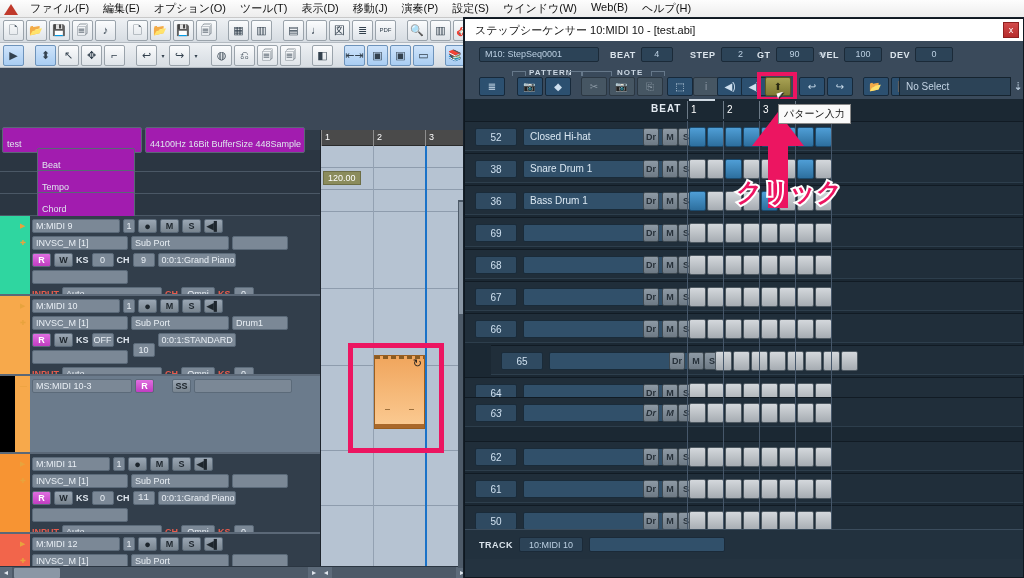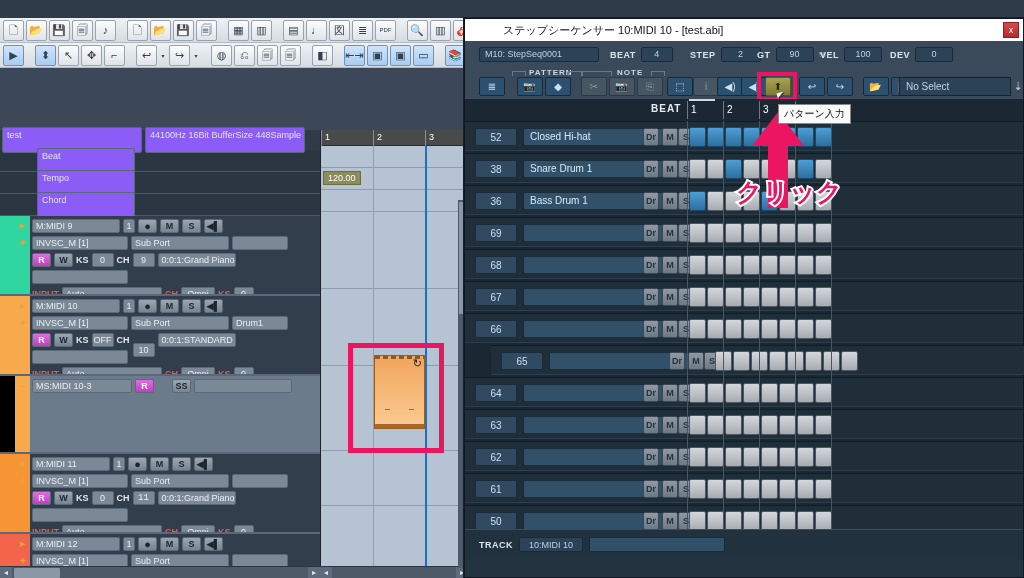--- a/index.html
+++ b/index.html
@@ -34,22 +34,22 @@
 
   
   .workspace{ position:absolute; left:0; top:68px; width:1024px; height:510px;
     background:#2b3642; }
   .wsTopbar{ position:absolute; left:0; top:0; width:1024px; height:62px;
     background:#3c4857; }
 
   
   .projrow{ position:absolute; left:0; top:62px; width:320px; height:20px;
     background:#2f3b48; display:flex; align-items:center; padding:0 2px; gap:3px;}
-  .fld{ background:#8b5cf6; border:1px solid #596876; border-radius:2px;
-    color:#dfe6ee; font-size:9px; padding:1px 4px; height:26px; line-height:12px;
+  .fld{ background:#a21caf; border:1px solid #596876; border-radius:2px;
+    color:#dfe6ee; font-size:9px; padding:10px 4px; height:26px; line-height:12px;
     overflow:hidden; white-space:nowrap; }
 
   
   .gtrack{ position:absolute; left:0; width:320px; height:22px;
     border-bottom:1px solid #4b5866; display:flex; align-items:center; }
   .gtrack .fld{ margin-left:37px; width:98px; }
 
   
   .trk{ position:absolute; left:0; width:320px; border-bottom:2px solid #5b6877;
     background:#323e4b; overflow:hidden; }
@@ -99,21 +99,21 @@
     display:flex; align-items:center; justify-content:center; background:#5d6b7a; }
   .hsb .thumb{ position:absolute; height:10px; top:1px; background:#8a97a5; border-radius:1px; }
   .vsb{ position:absolute; width:10px; background:#4d5a68; }
   .vsb .thumb{ position:absolute; left:1px; width:8px; background:#8a97a5; }
 
   
   .ssw{ position:absolute; left:464px; top:18px; width:560px; height:560px;
     background:#243340; border:1px solid #0f1820; box-shadow:0 0 0 1px #16202a; }
   .sswTitle{ position:absolute; left:0; top:0; width:558px; height:22px;
     background:#fff; display:flex; align-items:center; padding-left:10px; }
-  .sswTitle .t{ font-size:11px; color:#111;margin-left:28px; }
+  .sswTitle .t{ font-size:11px; color:#111; }
   .closeb{ position:absolute; right:4px; top:3px; width:16px; height:16px;
     background:linear-gradient(#d24b4b,#b62b2b); border:1px solid #8f1f1f;
     color:#fff; font-size:9px; display:flex; align-items:center; justify-content:center;
     cursor:pointer; }
 
   .sswTb{ position:absolute; left:0; top:22px; width:558px; height:58px;
     background:#3a4a5b; }
   .prm{ position:absolute; top:6px; display:flex; align-items:center; gap:5px; }
   .prmlab{ color:#dbe4ec; font-size:9px; font-weight:bold; letter-spacing:.5px; }
   .prmval{ background:#2c4357; border:1px solid #1b2a38; color:#bcd0e2; font-size:9px;
@@ -174,20 +174,36 @@
   .cursor{ position:absolute; width:0; height:0;
     border-left:7px solid #fff; border-bottom:5px solid transparent;
     border-right:4px solid transparent; transform:rotate(-16deg);
     filter:drop-shadow(1px 1px 0 #222); }
 </style>
 </head>
 <body>
 
 <div id="app">
 
+  <div class="menubar">
+    <div class="logo-tri"></div>
+    <div id="menuitems" style="display:flex">
+        <div class="menuitem">ファイル(F)</div>
+        <div class="menuitem">編集(E)</div>
+        <div class="menuitem">オプション(O)</div>
+        <div class="menuitem">ツール(T)</div>
+        <div class="menuitem">表示(D)</div>
+        <div class="menuitem">移動(J)</div>
+        <div class="menuitem">演奏(P)</div>
+        <div class="menuitem">設定(S)</div>
+        <div class="menuitem">ウインドウ(W)</div>
+        <div class="menuitem">Web(B)</div>
+        <div class="menuitem">ヘルプ(H)</div>
+      </div>
+  </div>
 
   <div class="tb tb1">
     <div id="tb1" style="display:flex;align-items:center">
         <div class="tbtn">
           <span class="gl" style="font-size: 11px;">🗋</span>
         </div>
         <div class="tbtn">
           <span class="gl" style="font-size: 11px;">📂</span>
         </div>
         <div class="tbtn">
@@ -793,21 +809,21 @@
             <div class="minib" style="left: 213px;">S</div>
             <div class="pad" style="left: 224px;"></div>
             <div class="pad" style="left: 242px;"></div>
             <div class="pad" style="left: 260px;"></div>
             <div class="pad" style="left: 278px;"></div>
             <div class="pad" style="left: 296px;"></div>
             <div class="pad" style="left: 314px;"></div>
             <div class="pad" style="left: 332px;"></div>
             <div class="pad" style="left: 350px;"></div>
           </div>
-          <div class="rowr" style="top: 310px;">
+          <div class="rowr" style="top: 298px; font-style: italic;">
             <div class="keyn">63</div>
             <div class="keyname"></div>
             <div class="minib" style="left: 178px;">Dr</div>
             <div class="minib" style="left: 197px;">M</div>
             <div class="minib" style="left: 213px;">S</div>
             <div class="pad" style="left: 224px;"></div>
             <div class="pad" style="left: 242px;"></div>
             <div class="pad" style="left: 260px;"></div>
             <div class="pad" style="left: 278px;"></div>
             <div class="pad" style="left: 296px;"></div>

